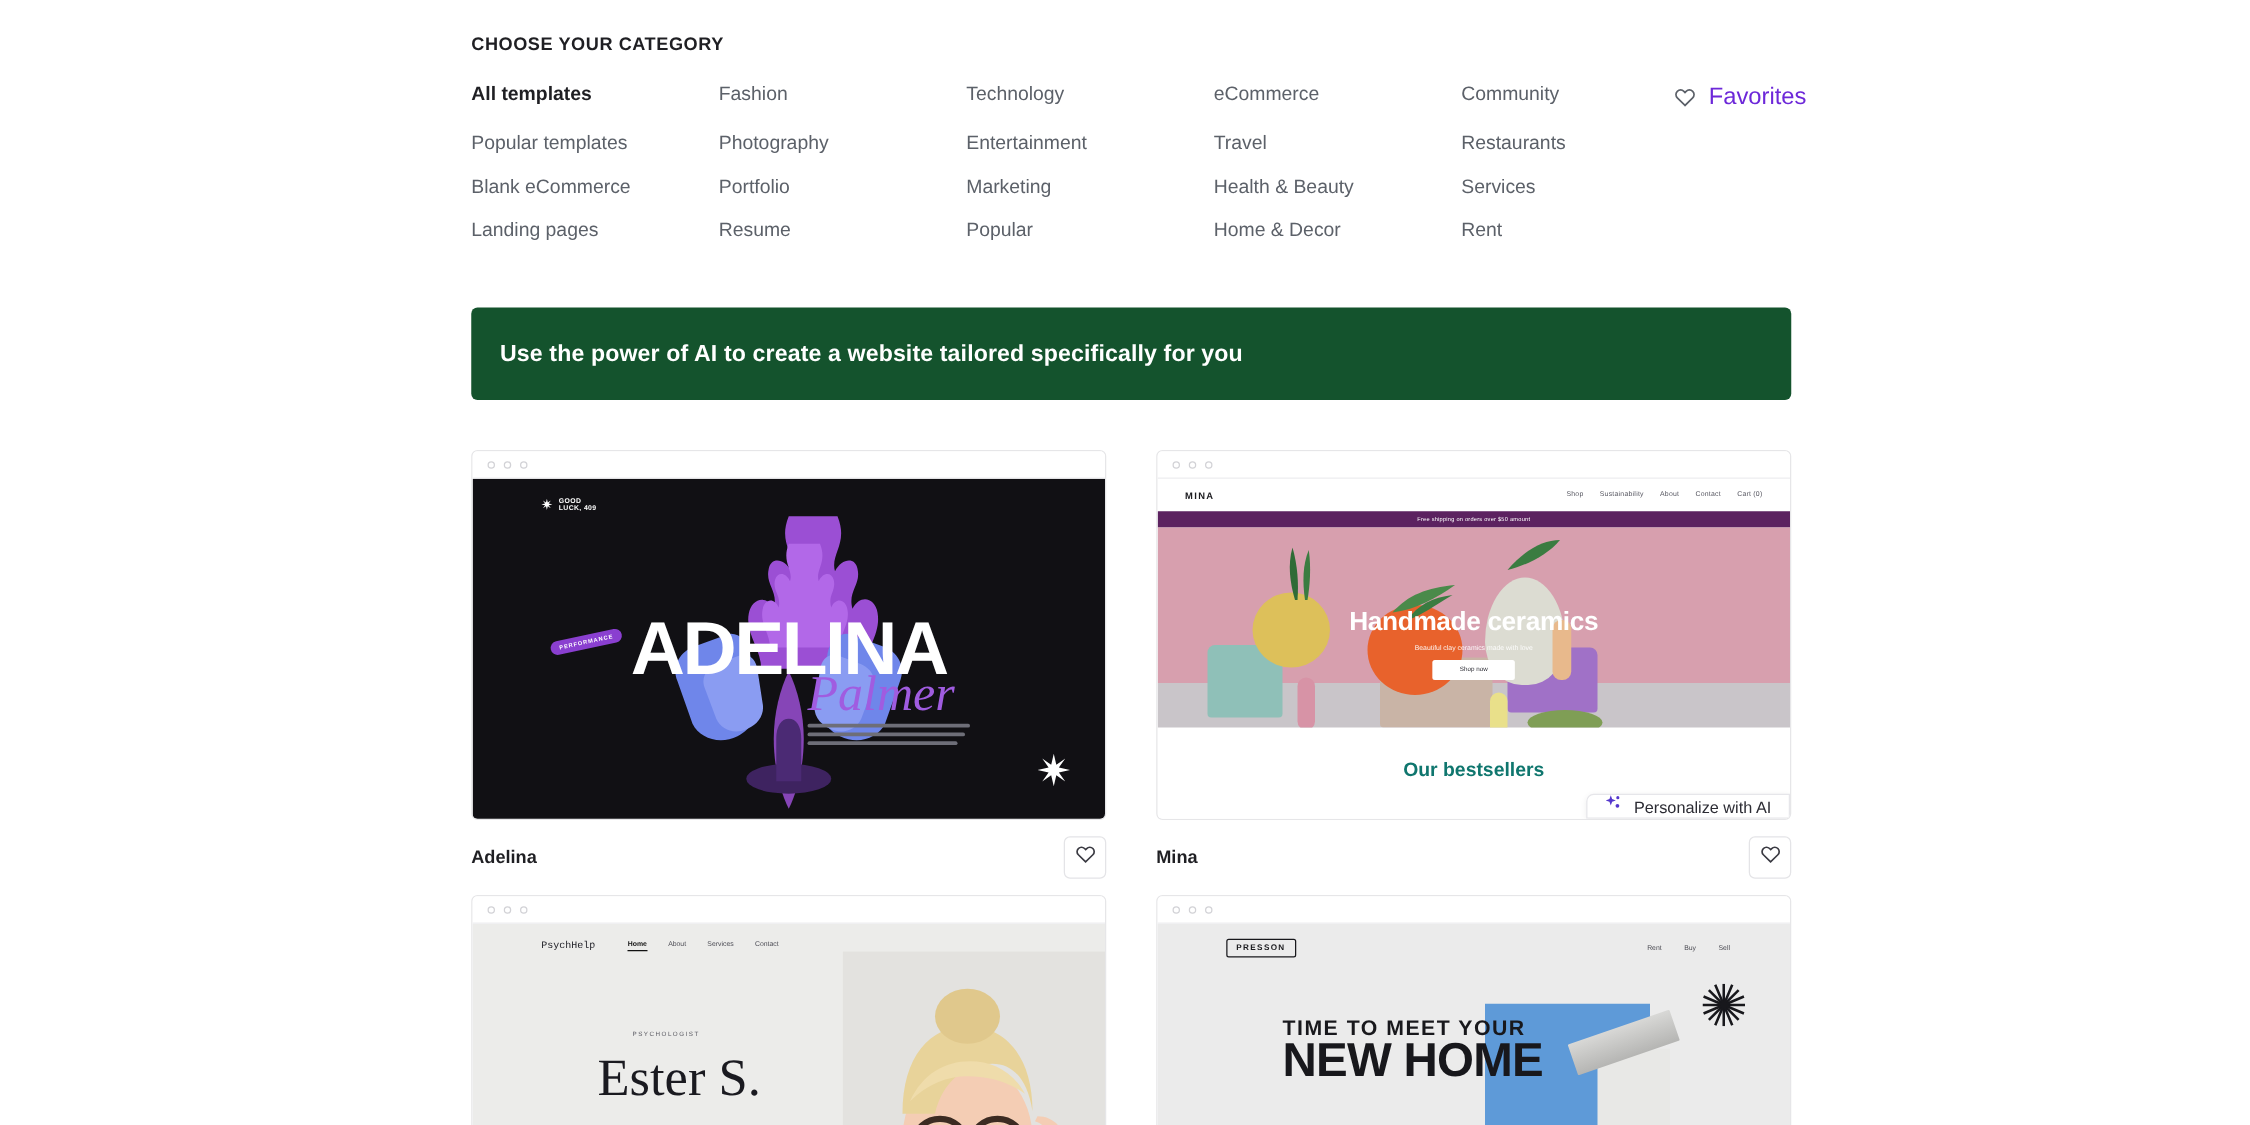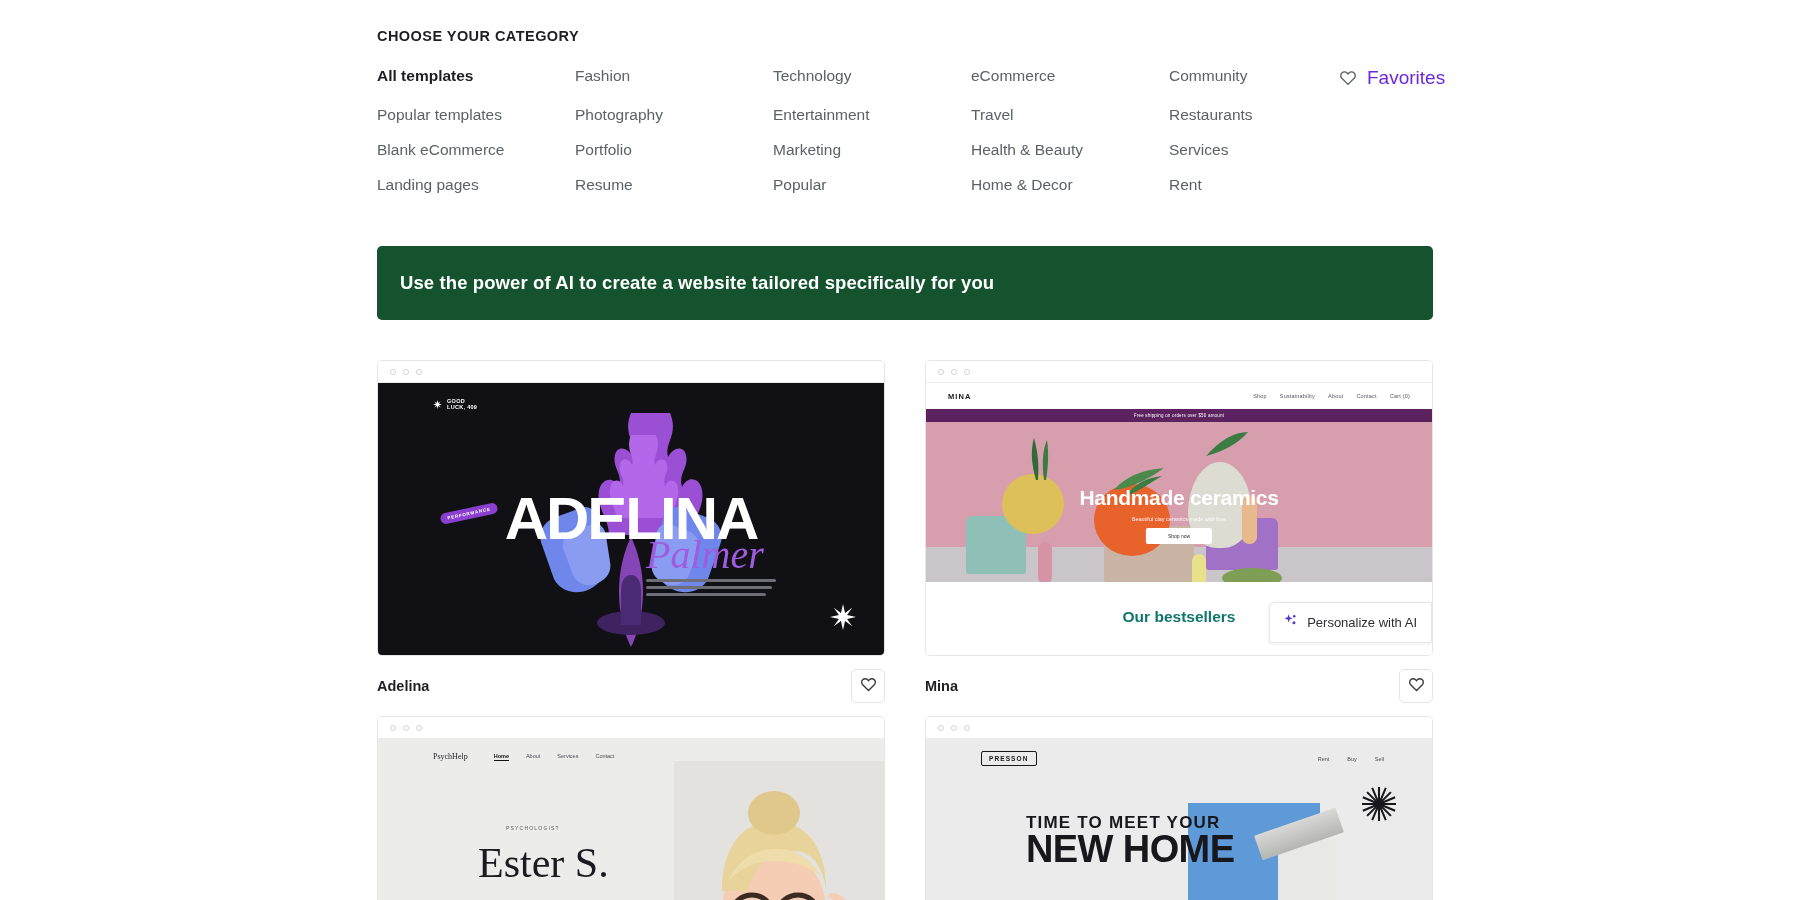--- a/index.html
+++ b/index.html
@@ -153,31 +153,31 @@
   .mina-cta {
     position: absolute; left: 50%; top: 106px; transform: translateX(-50%);
     background: #fff; border-radius: 2px; padding: 5px 22px;
     font-size: 5px; color: #2c2c34; white-space: nowrap;
   }
   .mina-best {
     position: absolute; left: 0; right: 0; top: 204px; text-align: center;
     font-size: 15.5px; font-weight: 700; color: #0f766e; margin-top: 21px;
   }
   .pz-btn {
-    position: absolute; right: 0px; bottom: 12px;
+    position: absolute; right: 0px; bottom: 0px;
     background: #fff; border: 1px solid #e6e6ea; border-radius: 6px 0 0 0;
-    height: 41px; display: flex; align-items: center; gap: 9px; padding: 0 14px 0 13px;
+    height: 20px; display: flex; align-items: center; gap: 9px; padding: 0 14px 0 13px;
     box-shadow: 0 1px 5px rgba(0,0,0,.07); cursor: pointer;
   }
   .pz-btn .lbl { font-size: 13px; color: #2c2c34; white-space: nowrap; }
 
   
   .p-ester { width: 100%; height: 100%; background: #ececea; position: relative; overflow: hidden; }
   .es-nav { display: flex; align-items: center; gap: 26px; padding: 13px 0 0 55px; }
-  .es-logo { font-size: 8px; color: #23232a; font-family: Liberation Serif, serif; }
+  .es-logo { font-size: 8px; color: #23232a; font-family: Liberation Mono, monospace; }
   .es-links { display: flex; gap: 17px; }
   .es-links span { font-size: 5.5px; color: #4c4c55; }
   .es-links span.on { font-weight: 700; color: #111; border-bottom: 1px solid #111; padding-bottom: 1px; }
   .es-kicker {
     position: absolute; left: 128px; top: 86px; font-size: 5px;
     color: #5a5a62; letter-spacing: 1.2px;
   }
   .es-title {
     position: absolute; left: 100px; top: 100px;
     font-family: "Liberation Serif", serif; font-size: 42px; color: #1a1a20;

